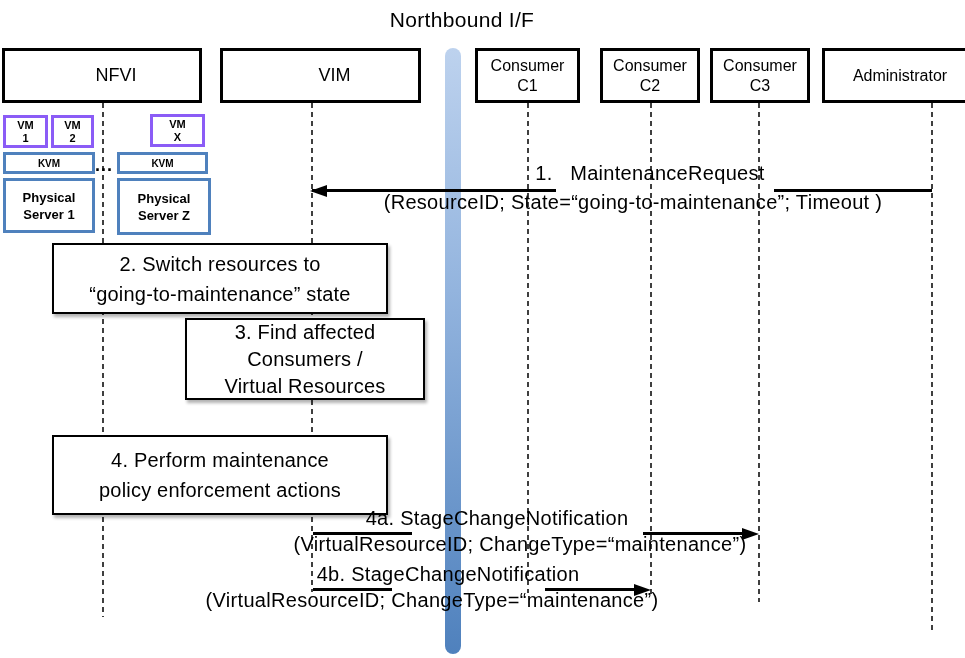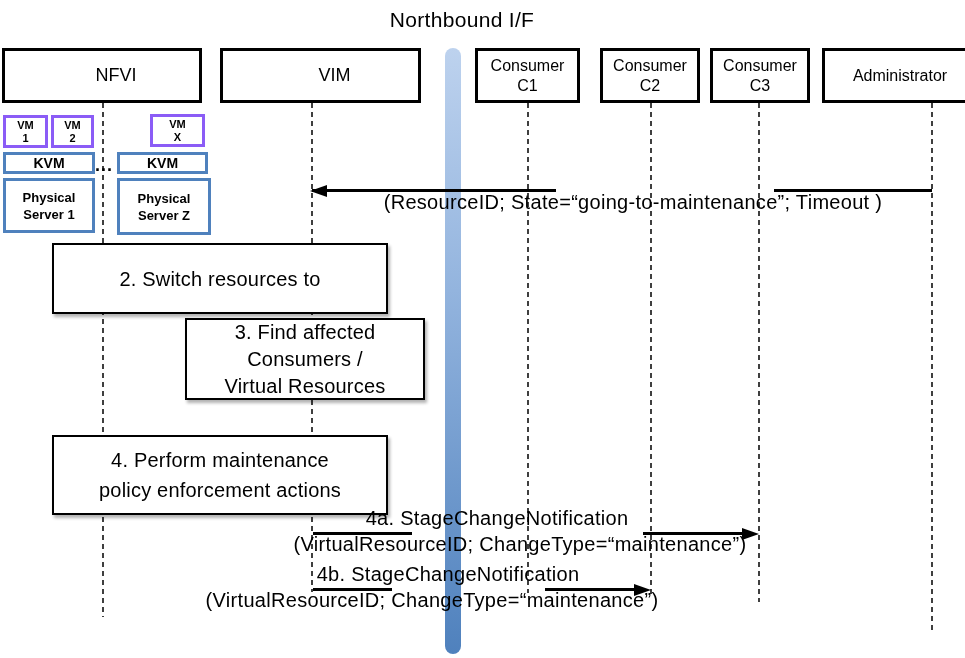--- a/index.html
+++ b/index.html
@@ -40,21 +40,21 @@
   .vbox{
     position:absolute;background:#fff;border:3px solid #8b5cf6;z-index:3;
     display:flex;flex-direction:column;align-items:center;justify-content:center;
     font-size:11px;font-weight:700;line-height:13px;text-align:center;
   }
   .sbox{
     position:absolute;background:#fff;border:3px solid #4f81bd;z-index:3;
     display:flex;flex-direction:column;align-items:center;justify-content:center;
     font-size:13px;font-weight:600;line-height:17px;text-align:center;
   }
-  .sbox.kvm{font-size:14px;}
+  .sbox.kvm{font-size:10px;}
   .dots{position:absolute;z-index:4;font-size:18px;font-weight:700;letter-spacing:1px;}
 
   
   .pbox{
     position:absolute;background:#fff;border:2px solid #000;z-index:3;
     display:flex;flex-direction:column;align-items:center;justify-content:center;
     font-size:20px;line-height:30px;text-align:center;
     box-shadow:2px 3px 3px rgba(0,0,0,.3);letter-spacing:.2px;
   }
 
@@ -132,24 +132,26 @@
     <span>Server 1</span>
   </div>
   <div class="sbox" style="left:117px;top:178px;width:94px;height:57px;">
     <span>Physical</span>
     <span>Server Z</span>
   </div>
 
   <div class="aseg" style="left:312px;top:189px;width:244px;"></div>
   <div class="aseg" style="left:774px;top:189px;width:158px;"></div>
   <div class="ahead left" style="left:310px;top:184.5px;"></div>
+  <div class="mlabel" style="left:650px;top:162px;">1.   MaintenanceRequest</div>
   <div class="mparams" style="left:633px;top:191px;">(ResourceID; State=“going-to-maintenance”; Timeout )</div>
 
   <div class="pbox" style="left:52px;top:243px;width:336px;height:71px;">
     <span>2. Switch resources to</span>
+    <span>“going-to-maintenance” state</span>
   </div>
 
   <div class="pbox" style="left:185px;top:318px;width:240px;height:82px;line-height:27px;justify-content:center;">
     <span>3. Find affected</span>
     <span>Consumers /</span>
     <span>Virtual Resources</span>
   </div>
 
   <div class="pbox" style="left:52px;top:435px;width:336px;height:80px;">
     <span>4. Perform maintenance</span>

